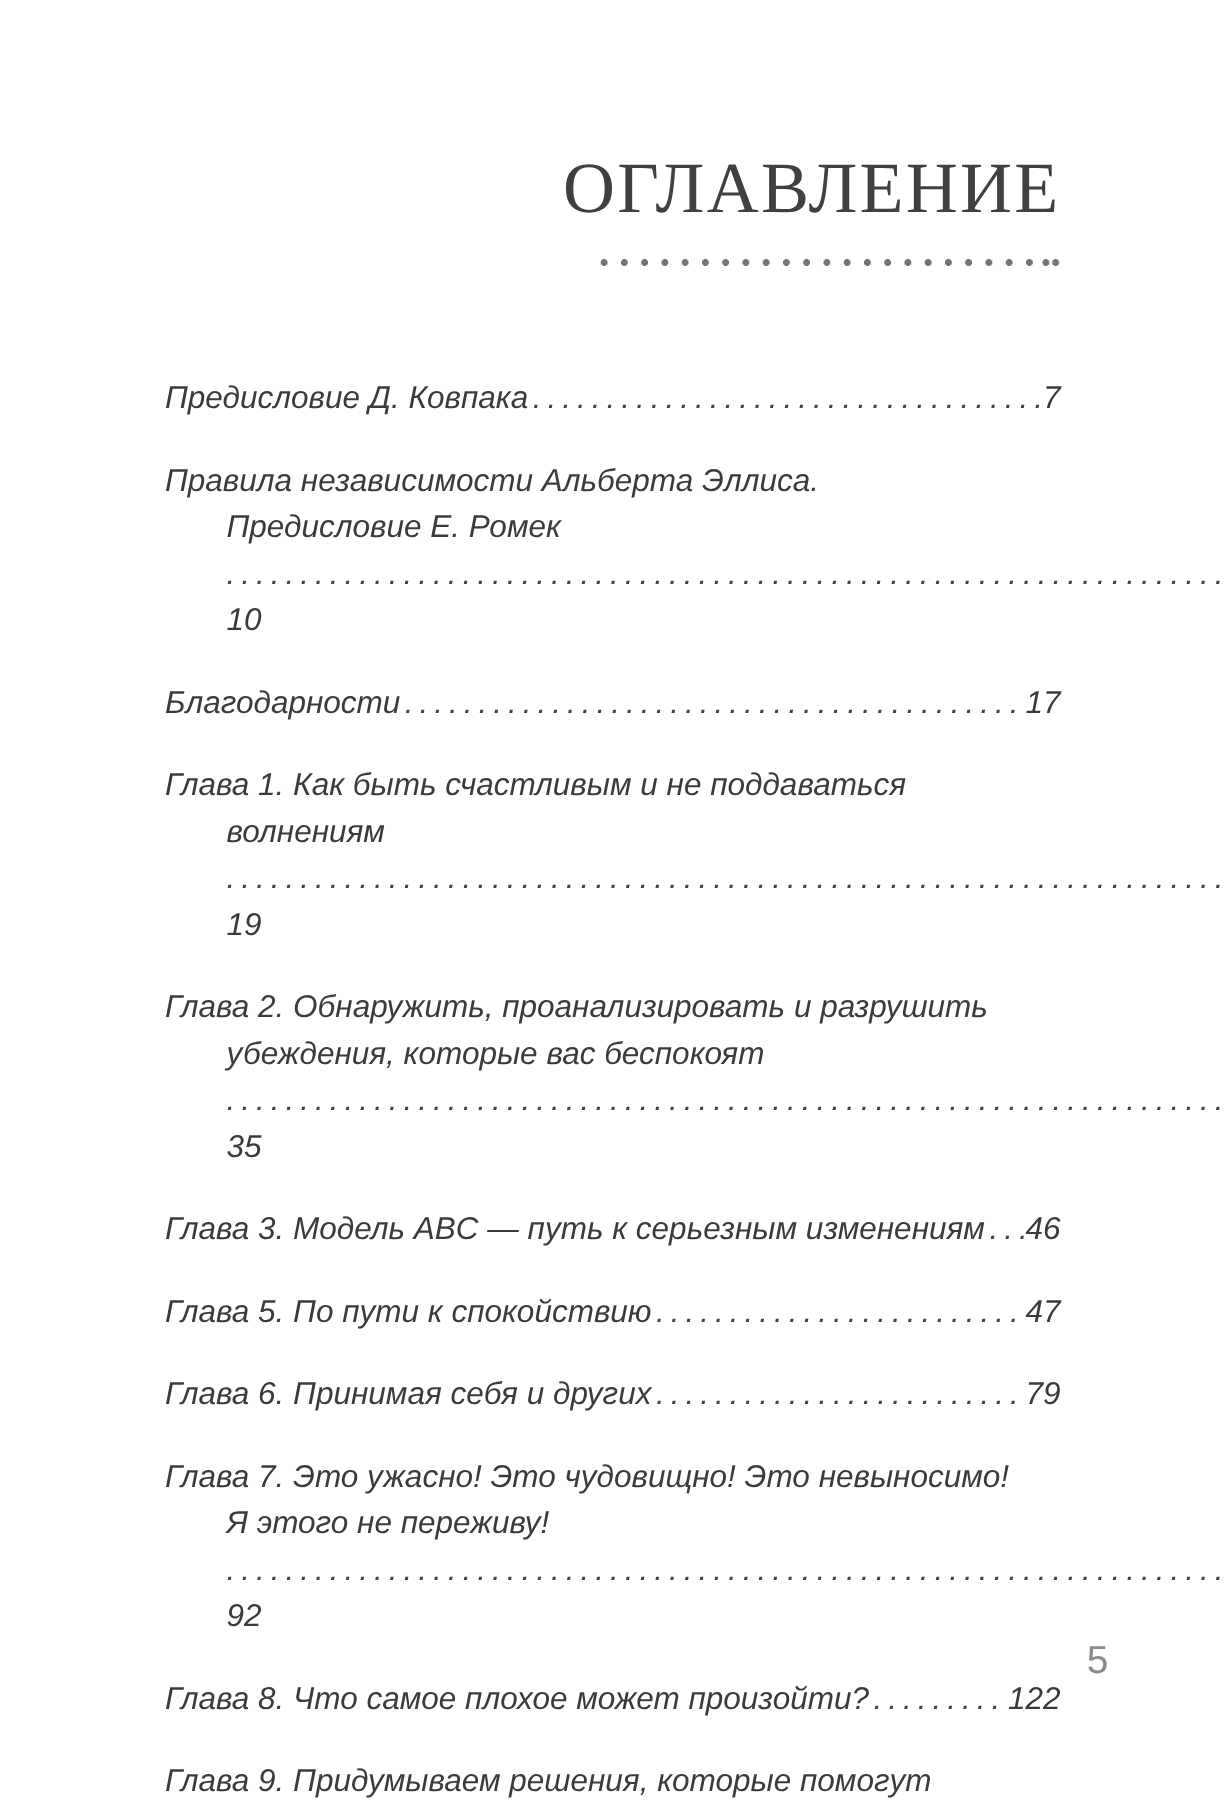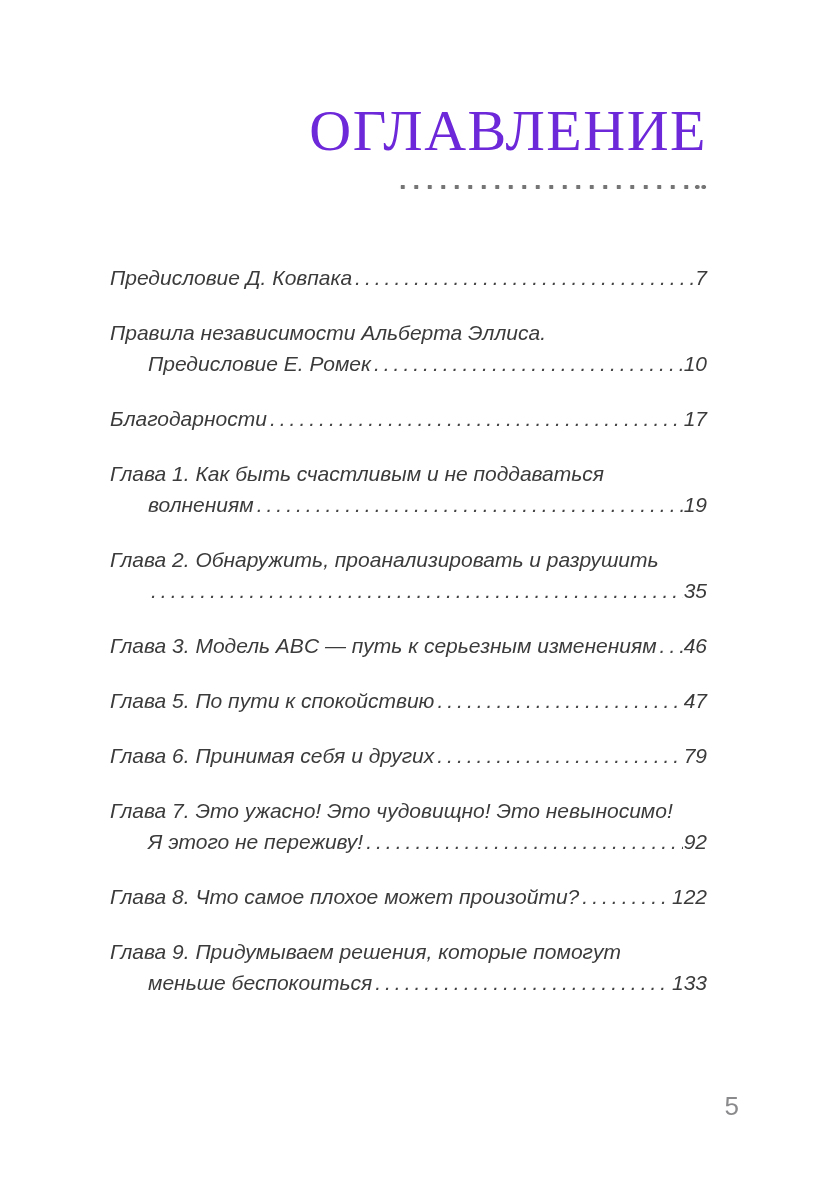--- a/index.html
+++ b/index.html
@@ -26,24 +26,24 @@
   .title-block {
     margin-top: 98px;
     display: flex;
     flex-direction: column;
     align-items: flex-end;
   }
   .toc-title {
     margin: 0;
     font-family: "Liberation Serif", "DejaVu Serif", serif;
     font-weight: 400;
-    font-size: 58px;
+    font-size: 48px;
     line-height: 1.15;
     letter-spacing: 1.5px;
-    color: #6d28d9;
+    color: #404040;
     white-space: nowrap;
   }
   .ornament {
     margin-top: 19px;
     display: flex;
     align-items: center;
     height: 6px;
   }
   .orn-main {
     width: 297px;
@@ -76,20 +76,21 @@
     align-items: baseline;
     font-size: 21px;
     line-height: 31px;
     color: #3b3b3b;
   }
   .line .txt {
     white-space: nowrap;
   }
   .line.cont {
     padding-left: 38px;
+    flex-direction: column;
   }
   .dots {
     flex: 1 1 auto;
     min-width: 0;
     overflow: hidden;
     white-space: nowrap;
     margin: 0 1px 0 3px;
     color: #434343;
   }
   .dots::after {
@@ -158,20 +159,21 @@
             <span class="txt">волнениям</span>
             <span class="dots"></span>
             <span class="pg">19</span>
           </div>
         </div>
         <div class="entry">
           <div class="line">
             <span class="txt">Глава 2. Обнаружить, проанализировать и разрушить</span>
           </div>
           <div class="line cont">
+            <span class="txt">убеждения, которые вас беспокоят</span>
             <span class="dots"></span>
             <span class="pg">35</span>
           </div>
         </div>
         <div class="entry">
           <div class="line">
             <span class="txt">Глава 3. Модель ABC — путь к серьезным изменениям</span>
             <span class="dots"></span>
             <span class="pg">46</span>
           </div>

